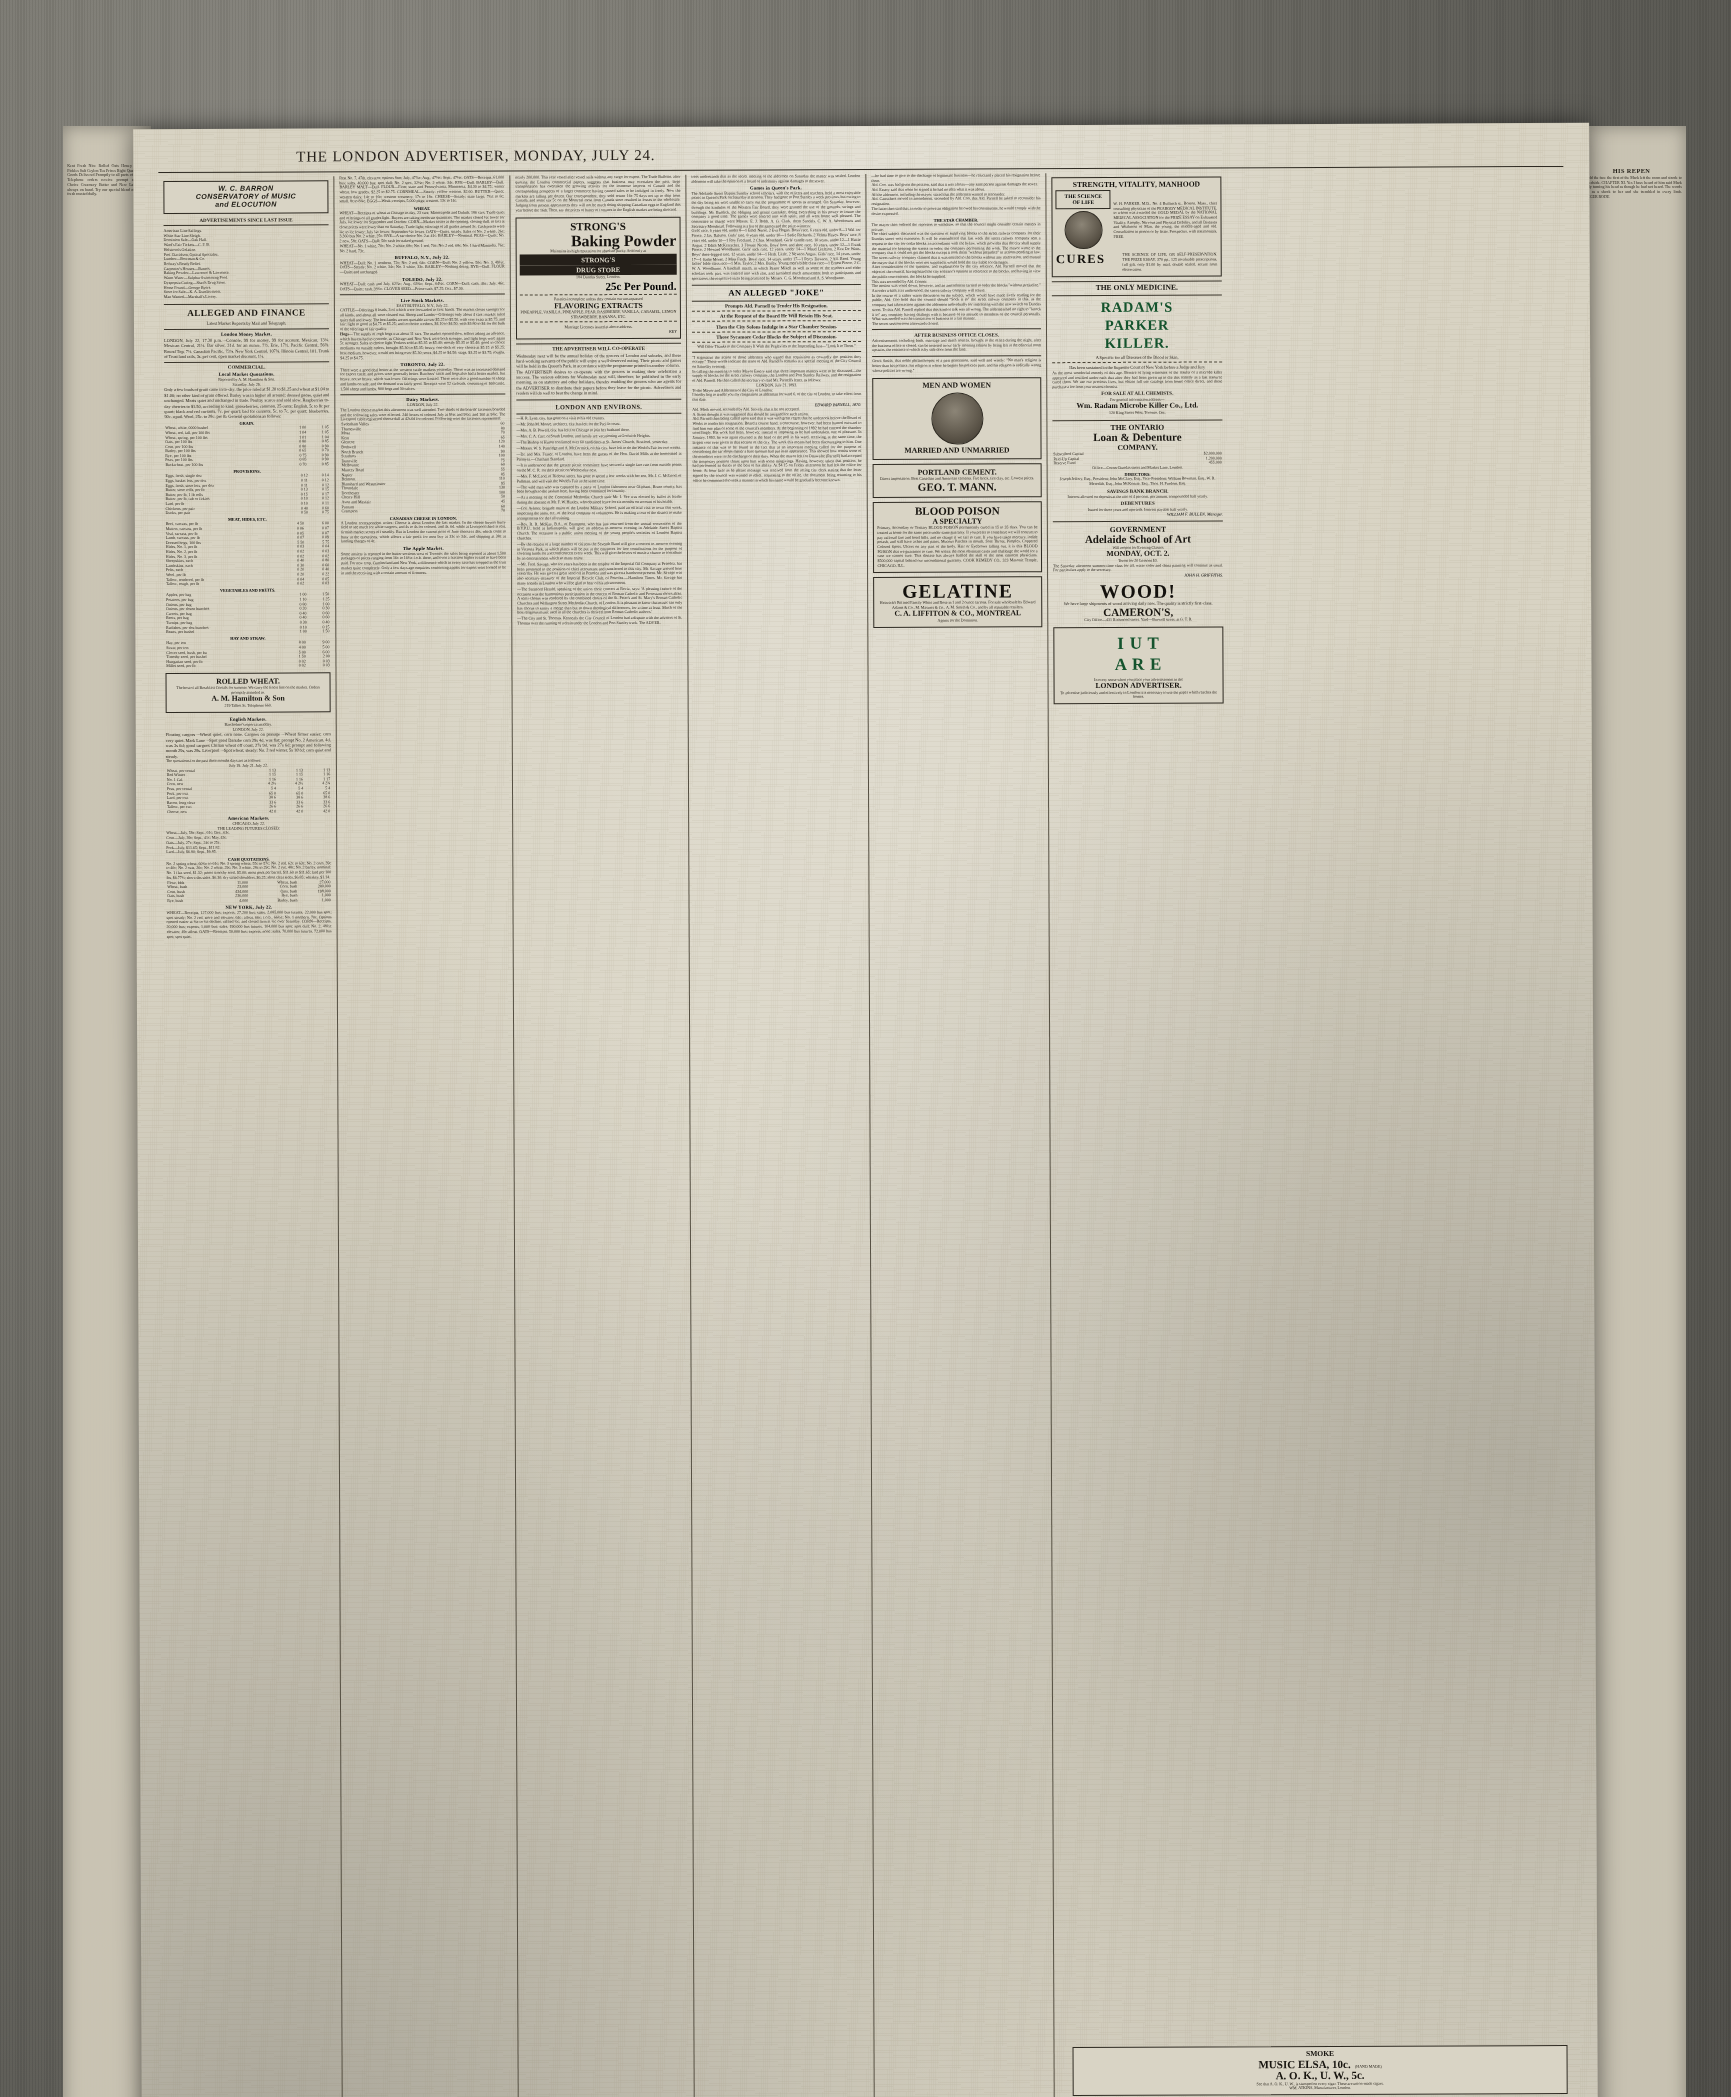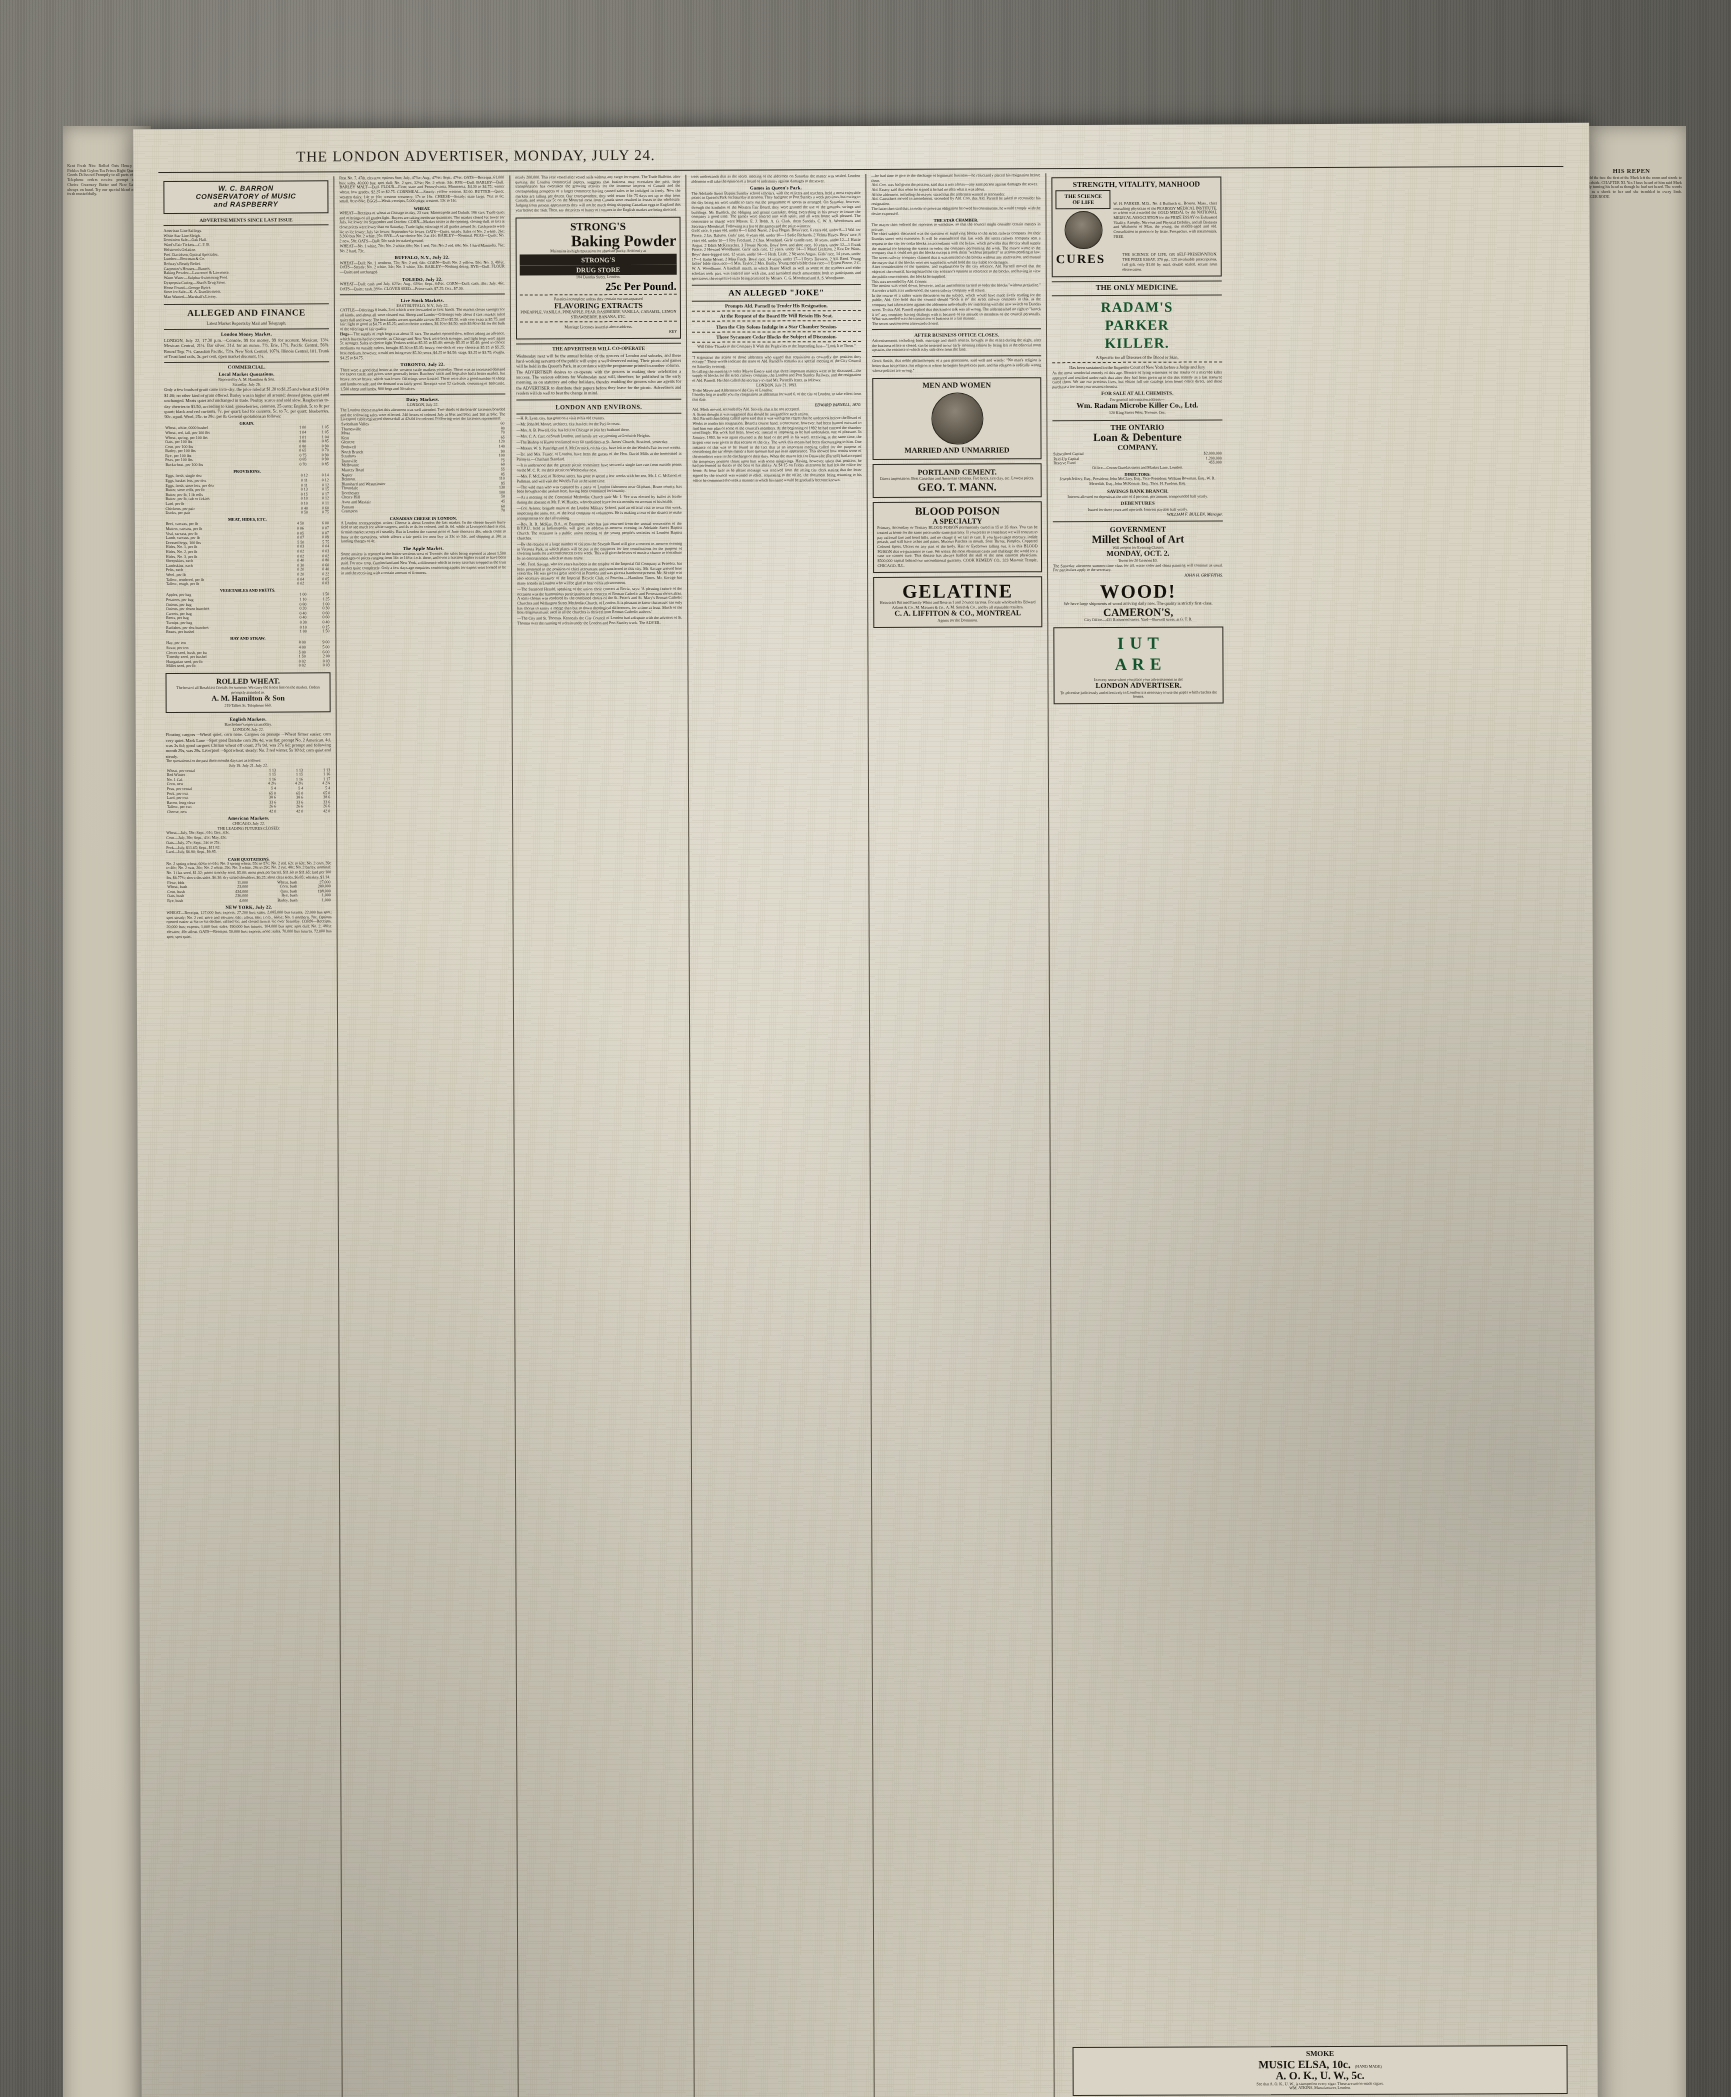--- a/index.html
+++ b/index.html
@@ -119,21 +119,21 @@
         <div class="mh-title">THE LONDON ADVERTISER, MONDAY, JULY 24.</div>
       </div>
 
       <div id="cols">
 
         <div class="col c1">
 
           <div class="adbox">
             <div class="logo-script">W. C. BARRON</div>
             <div class="logo-script">CONSERVATORY of MUSIC</div>
-            <div class="logo-script">and RASPBERRY</div>
+            <div class="logo-script">and ELOCUTION</div>
           </div>
 
           <div class="blk">
             <div class="subhdr">ADVERTISEMENTS SINCE LAST ISSUE</div>
             <div class="rule"></div>
             <div class="body tiny">
               <div>American Line Sailings.</div>
               <div>White Star Line Sleigh.</div>
               <div>Dominion Sale—Oak Hall.</div>
               <div>Ward's Fair Tickets—C. F. B.</div>
@@ -880,21 +880,21 @@
             <div class="body tiny center">Interest allowed on deposits at the rate of 4 per cent. per annum, compounded half yearly.</div>
             <div class="subhdr">DEBENTURES</div>
             <div class="body tiny center">Issued for three years and upwards. Interest payable half yearly.</div>
             <div class="sig">WILLIAM F. BULLEN, Manager.</div>
           </div>
 
           <div class="rule2"></div>
 
           <div class="blk">
             <div class="ad-title2">GOVERNMENT</div>
-            <div class="ad-title">Millet School of Art</div>
+            <div class="ad-title">Adelaide School of Art</div>
             <div class="body center tiny">Will reopen for Evening Classes</div>
             <div class="ad-title2">MONDAY,  OCT. 2.</div>
             <div class="body center tiny">Terms for 20 Lessons $3.</div>
             <div class="body tiny">The Saturday afternoon summer-time class for all, water color and china painting will continue as usual. For particulars apply to the secretary.</div>
             <div class="sig">JOHN H. GRIFFITHS.</div>
           </div>
 
           <div class="blk">
             <div class="bigword">WOOD!</div>
             <div class="body center">We have large shipments of wood arriving daily now. The quality is strictly first-class.</div>

